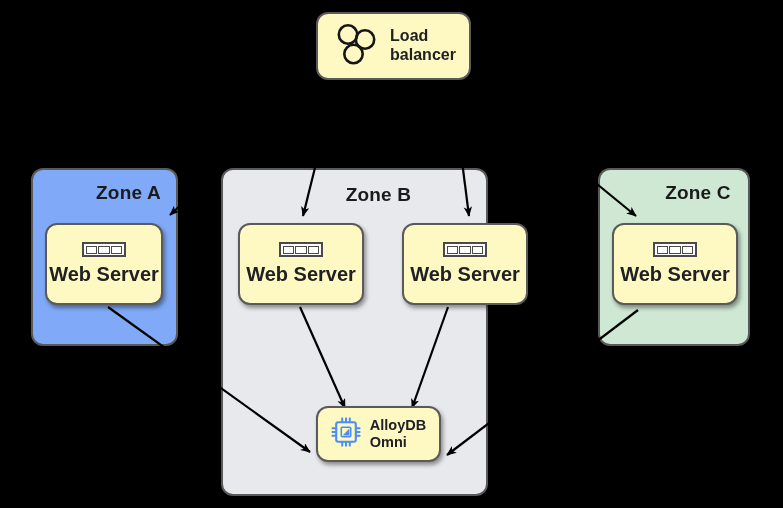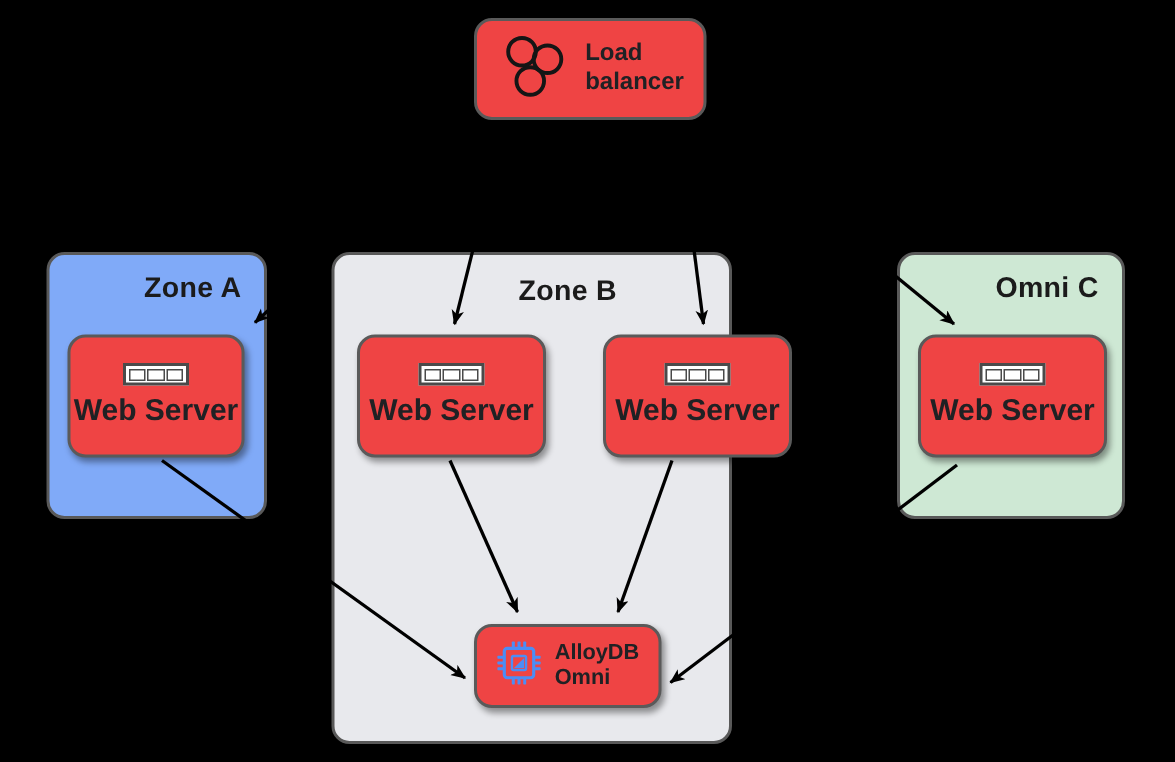--- a/index.html
+++ b/index.html
@@ -60,21 +60,21 @@
     left: 598px; top: 168px; width: 152px; height: 178px;
     background: #CEE8D4;
   }
   #zone-a .zone-title { top: 12px; }
   #zone-b .zone-title { top: 14px; }
   #zone-c .zone-title { top: 12px; }
 
   
   .node {
     position: absolute;
-    background: #ef4444;
+    background: #fef9c3;
     border: 2px solid #5a5a5a;
     border-radius: 12px;
     box-sizing: border-box;
     box-shadow: 2px 3px 4px rgba(0,0,0,0.40);
     z-index: 8;
     display: flex;
     align-items: center;
     justify-content: center;
   }
 
@@ -124,21 +124,21 @@
     font-size: 16px;
     font-weight: bold;
     color: #202124;
     line-height: 1.18;
     white-space: pre-line;
     text-align: left;
   }
 
   
   #alloydb {
-    left: 316px; top: 416px; width: 125px; height: 56px;
+    left: 316px; top: 406px; width: 125px; height: 56px;
     flex-direction: row;
     gap: 9px;
   }
   .db-label {
     font-size: 14.5px;
     font-weight: bold;
     color: #202124;
     line-height: 1.15;
     white-space: pre-line;
     text-align: left;
@@ -175,21 +175,21 @@
 
   <div class="zone" id="zone-a">
     <div class="zone-title">Zone A</div>
   </div>
 
   <div class="zone" id="zone-b">
     <div class="zone-title">Zone B</div>
   </div>
 
   <div class="zone" id="zone-c">
-    <div class="zone-title">Omni C</div>
+    <div class="zone-title">Zone C</div>
   </div>
 
   <div class="node" id="load-balancer">
     <span>
       <svg width="44" height="44" viewBox="0 0 44 44" xmlns="http://www.w3.org/2000/svg">
         <circle cx="13" cy="12.5" r="9.2" fill="none" stroke="#151515" stroke-width="2.6"></circle>
         <circle cx="30" cy="17.5" r="9.2" fill="none" stroke="#151515" stroke-width="2.6"></circle>
         <circle cx="18.5" cy="32" r="9.2" fill="none" stroke="#151515" stroke-width="2.6"></circle>
       </svg>
     </span>

